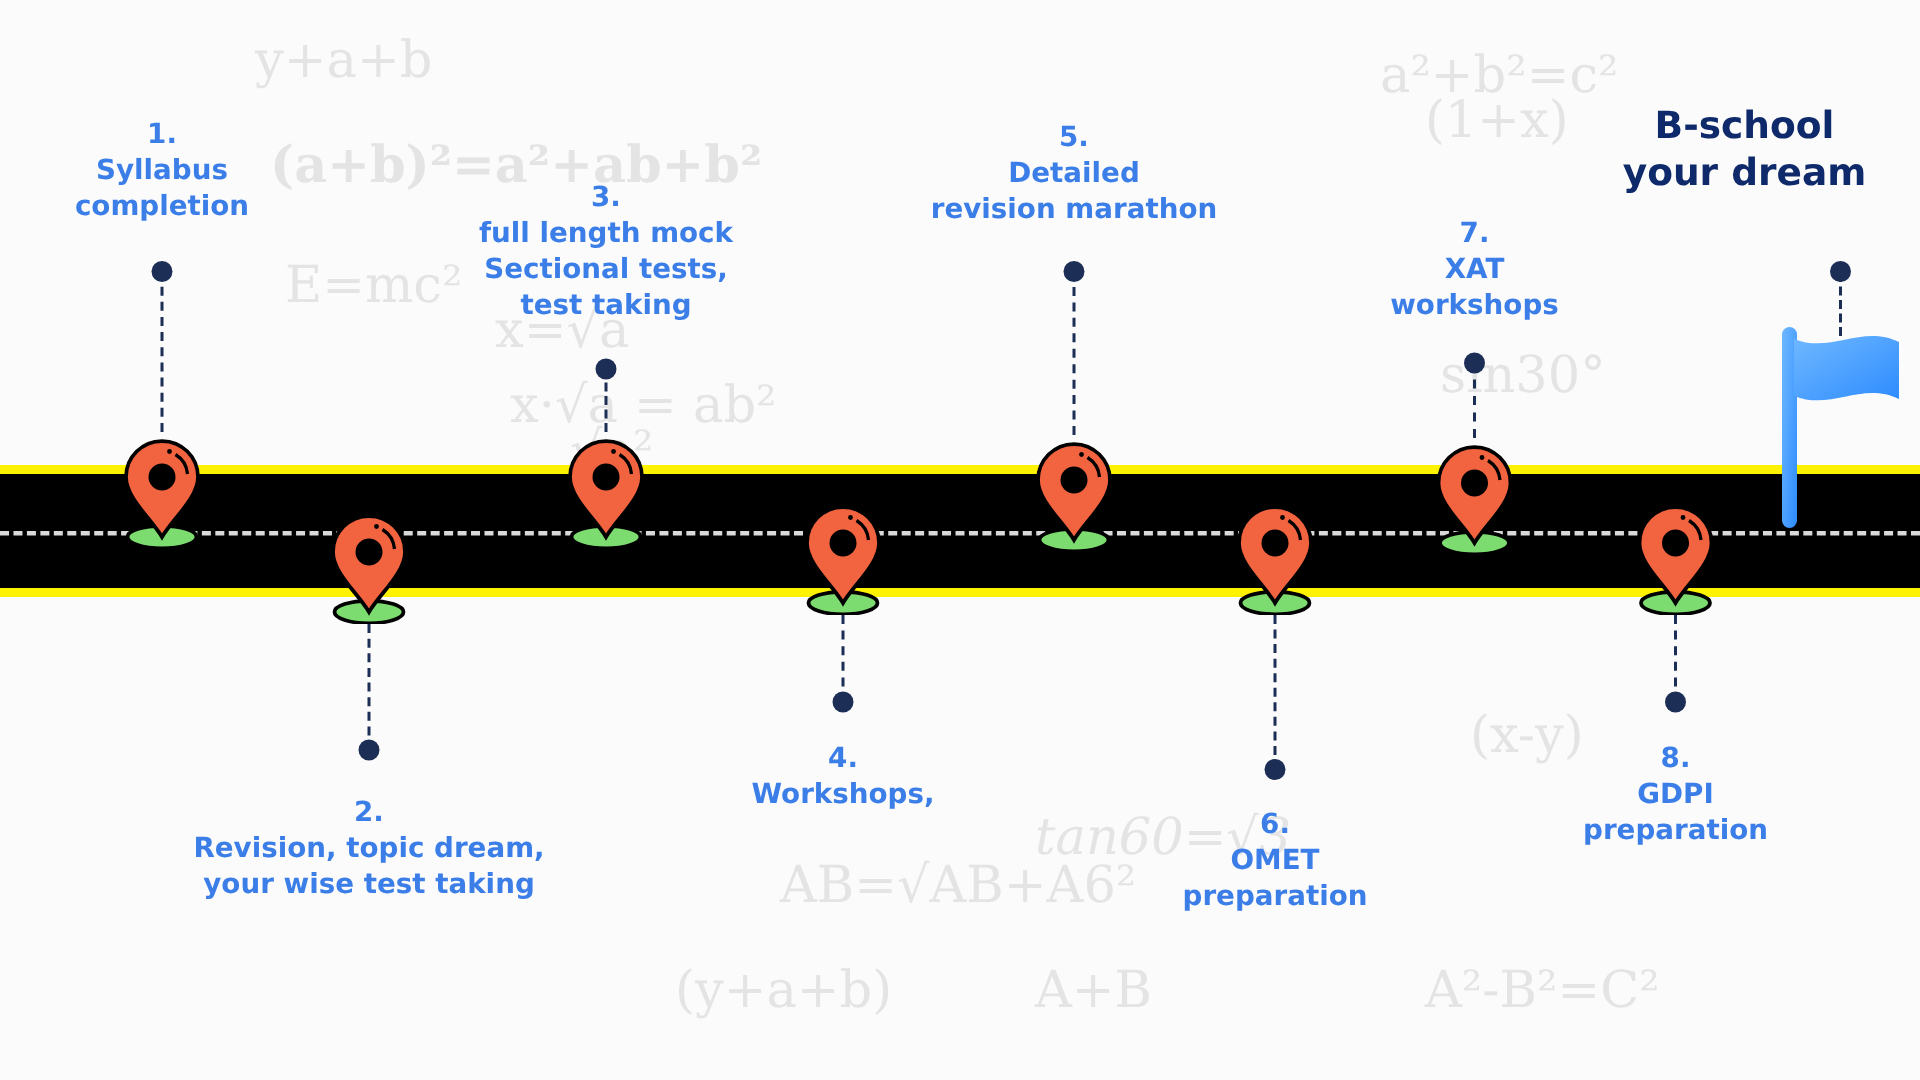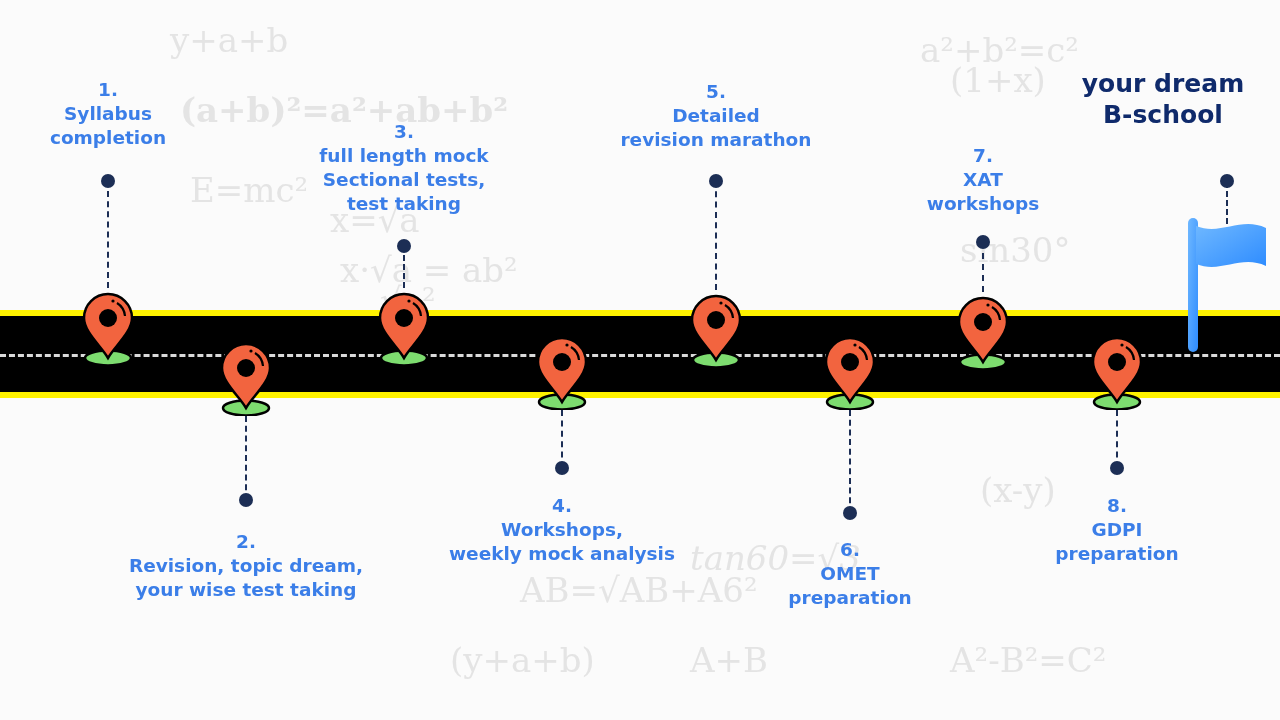--- a/index.html
+++ b/index.html
@@ -46,22 +46,22 @@
     <linearGradient id="fg" x1="0" y1="0" x2="1" y2="1">
       <stop offset="0" stop-color="#6fb8ff"></stop>
         <stop offset="1" stop-color="#2e8cff"></stop>
     </linearGradient>
   </defs>
   <rect x="2" y="2" width="10" height="134" rx="5" fill="url(#fg)"></rect>
   <path d="M10 10 C 35 20, 55 0, 80 12 L 80 50 C 55 38, 35 58, 10 48 Z" fill="url(#fg)"></path>
 </svg>
 
 <div class="goal">
+  <div>B-school</div>
   <div>your dream</div>
-  <div>B-school</div>
 </div>
 <div class="stem" style="left:1227px; top:182px; height:42px;"></div>
 <div class="dot" style="left:1227px; top:181px;"></div>
 
 <div id="milestones">
     <div class="stem" style="top: 181px; height: 107px; left: 108px; border-left-color: rgb(28, 46, 85);"></div>
     <div class="dot" style="left: 108px; top: 181px; background: rgb(28, 46, 85);"></div>
     <svg class="pin" viewBox="0 0 54 74" style="left: 108px; top: 366px;">
       <ellipse cx="27" cy="66" rx="23" ry="7.5" fill="#7ddc6f" stroke="#000" stroke-width="2.5"></ellipse>
       <path d="M27 66 C 20 54, 3 40, 3 26 A 24 24 0 0 1 51 26 C 51 40, 34 54, 27 66 Z" fill="#f2643f" stroke="#000" stroke-width="2.5"></path>
@@ -108,21 +108,20 @@
     <svg class="pin" viewBox="0 0 54 74" style="left: 562px; top: 410px;">
       <ellipse cx="27" cy="66" rx="23" ry="7.5" fill="#7ddc6f" stroke="#000" stroke-width="2.5"></ellipse>
       <path d="M27 66 C 20 54, 3 40, 3 26 A 24 24 0 0 1 51 26 C 51 40, 34 54, 27 66 Z" fill="#f2643f" stroke="#000" stroke-width="2.5"></path>
       <circle cx="27" cy="26" r="9" fill="#000"></circle>
       <path d="M36 11 A 17 17 0 0 1 44 24" fill="none" stroke="#000" stroke-width="2.2"></path>
       <circle cx="32" cy="9" r="1.6" fill="#000"></circle>
     </svg>
     <div class="label" style="left: 562px; top: 494px; color: rgb(59, 126, 232);">
       <div>4.</div>
       <div>Workshops,</div>
-      <div>weekly mock analysis</div>
     </div>
     <div class="stem" style="top: 181px; height: 109px; left: 716px; border-left-color: rgb(28, 46, 85);"></div>
     <div class="dot" style="left: 716px; top: 181px; background: rgb(28, 46, 85);"></div>
     <svg class="pin" viewBox="0 0 54 74" style="left: 716px; top: 368px;">
       <ellipse cx="27" cy="66" rx="23" ry="7.5" fill="#7ddc6f" stroke="#000" stroke-width="2.5"></ellipse>
       <path d="M27 66 C 20 54, 3 40, 3 26 A 24 24 0 0 1 51 26 C 51 40, 34 54, 27 66 Z" fill="#f2643f" stroke="#000" stroke-width="2.5"></path>
       <circle cx="27" cy="26" r="9" fill="#000"></circle>
       <path d="M36 11 A 17 17 0 0 1 44 24" fill="none" stroke="#000" stroke-width="2.2"></path>
       <circle cx="32" cy="9" r="1.6" fill="#000"></circle>
     </svg>

